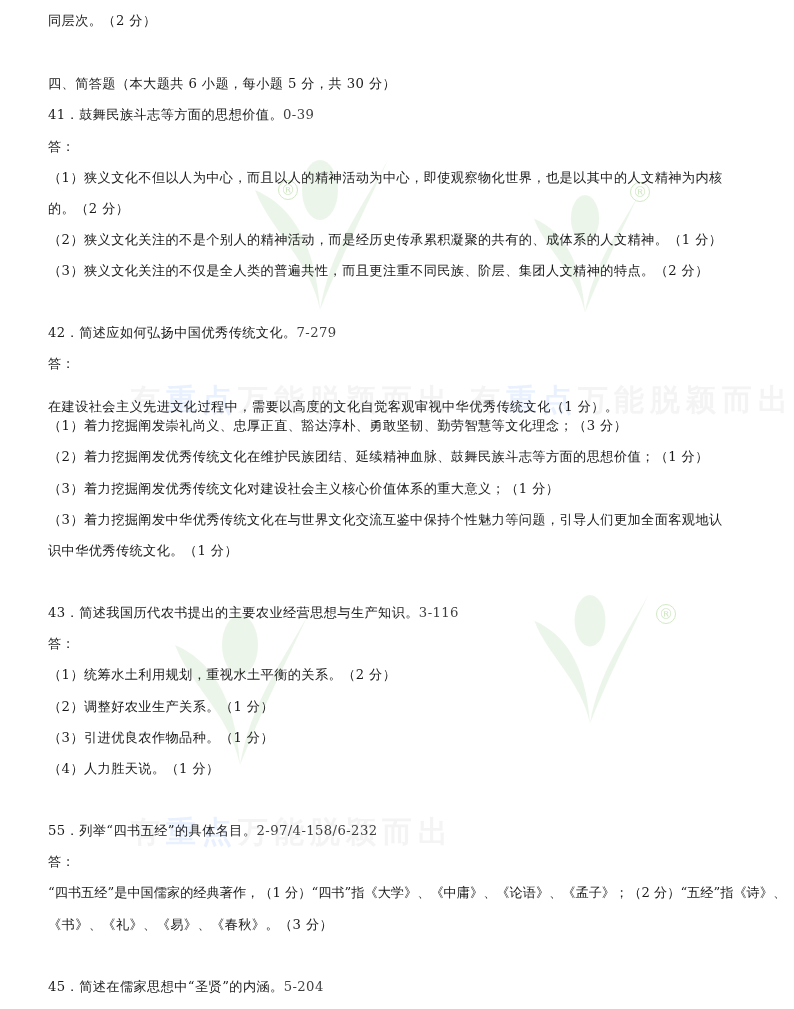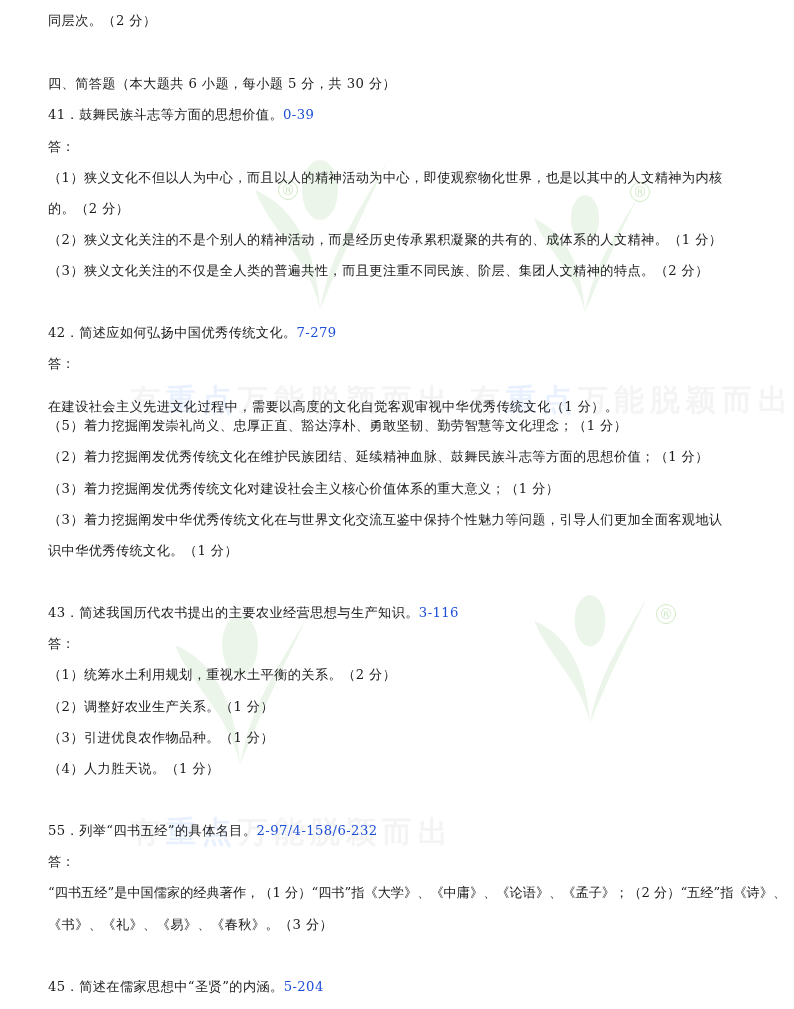--- a/index.html
+++ b/index.html
@@ -18,21 +18,21 @@
     .wm-reg {
       font-family: "DejaVu Sans", sans-serif; font-size: 14px; color: #7bbf5a;
       opacity: 0.35; border: 1.5px solid #7bbf5a; border-radius: 50%;
       width: 18px; height: 18px; line-height: 18px; text-align: center;
     }
     .doc { position: absolute; left: 0; top: 0; width: 794px; }
     .line {
       position: absolute; font-size: 13.2px; line-height: 18px; white-space: nowrap;
       letter-spacing: 0.4px;
     }
-    .ref { color: #1d4ed8; }
+    .ref { color: #404040; }
   </style>
 </head>
 <body>
 
 <div class="wm wm-leaf" style="left:250px; top:150px;">
   <svg width="140" height="160" viewBox="0 0 140 160">
     <path d="M70 160 C60 110 20 80 5 40 C40 55 65 90 70 160 Z" fill="#4aa838"></path>
     <path d="M70 160 C80 100 110 60 138 10 C110 70 90 110 70 160 Z" fill="#4aa838"></path>
     <ellipse cx="70" cy="40" rx="18" ry="30" fill="#4aa838"></ellipse>
   </svg>
@@ -84,21 +84,21 @@
   <div class="line" style="left:48px; top:169px;">（1）狭义文化不但以人为中心，而且以人的精神活动为中心，即使观察物化世界，也是以其中的人文精神为内核</div>
   <div class="line" style="left:48px; top:200px;">的。（2 分）</div>
   <div class="line" style="left:48px; top:231px;">（2）狭义文化关注的不是个别人的精神活动，而是经历史传承累积凝聚的共有的、成体系的人文精神。（1 分）</div>
   <div class="line" style="left:48px; top:262px;">（3）狭义文化关注的不仅是全人类的普遍共性，而且更注重不同民族、阶层、集团人文精神的特点。（2 分）</div>
 
   <div class="line" style="left:48px; top:324px;">
     <span>42．</span><span>简述应如何弘扬中国优秀传统文化。</span><span class="ref">7-279</span>
   </div>
   <div class="line" style="left:48px; top:355px;">答：</div>
   <div class="line" style="left:48px; top:398px;">在建设社会主义先进文化过程中，需要以高度的文化自觉客观审视中华优秀传统文化（1 分）。</div>
-  <div class="line" style="left:48px; top:417px;">（5）着力挖掘阐发崇礼尚义、忠厚正直、豁达淳朴、勇敢坚韧、勤劳智慧等文化理念；（1 分）</div>
+  <div class="line" style="left:48px; top:417px;">（1）着力挖掘阐发崇礼尚义、忠厚正直、豁达淳朴、勇敢坚韧、勤劳智慧等文化理念；（3 分）</div>
   <div class="line" style="left:48px; top:448px;">（2）着力挖掘阐发优秀传统文化在维护民族团结、延续精神血脉、鼓舞民族斗志等方面的思想价值；（1 分）</div>
   <div class="line" style="left:48px; top:480px;">（3）着力挖掘阐发优秀传统文化对建设社会主义核心价值体系的重大意义；（1 分）</div>
   <div class="line" style="left:48px; top:511px;">（3）着力挖掘阐发中华优秀传统文化在与世界文化交流互鉴中保持个性魅力等问题，引导人们更加全面客观地认</div>
   <div class="line" style="left:48px; top:542px;">识中华优秀传统文化。（1 分）</div>
 
   <div class="line" style="left:48px; top:604px;">
     <span>43．</span><span>简述我国历代农书提出的主要农业经营思想与生产知识。</span><span class="ref">3-116</span>
   </div>
   <div class="line" style="left:48px; top:635px;">答：</div>
   <div class="line" style="left:48px; top:666px;">（1）统筹水土利用规划，重视水土平衡的关系。（2 分）</div>

